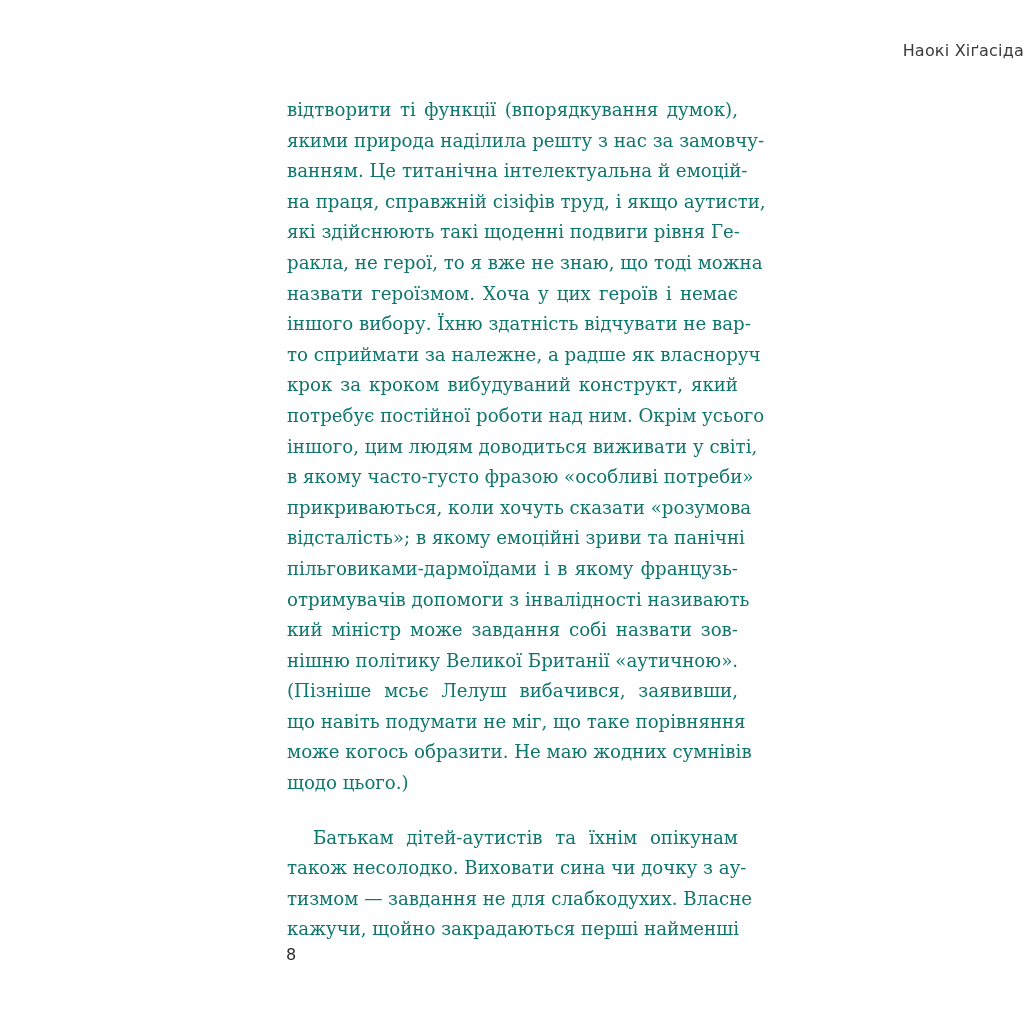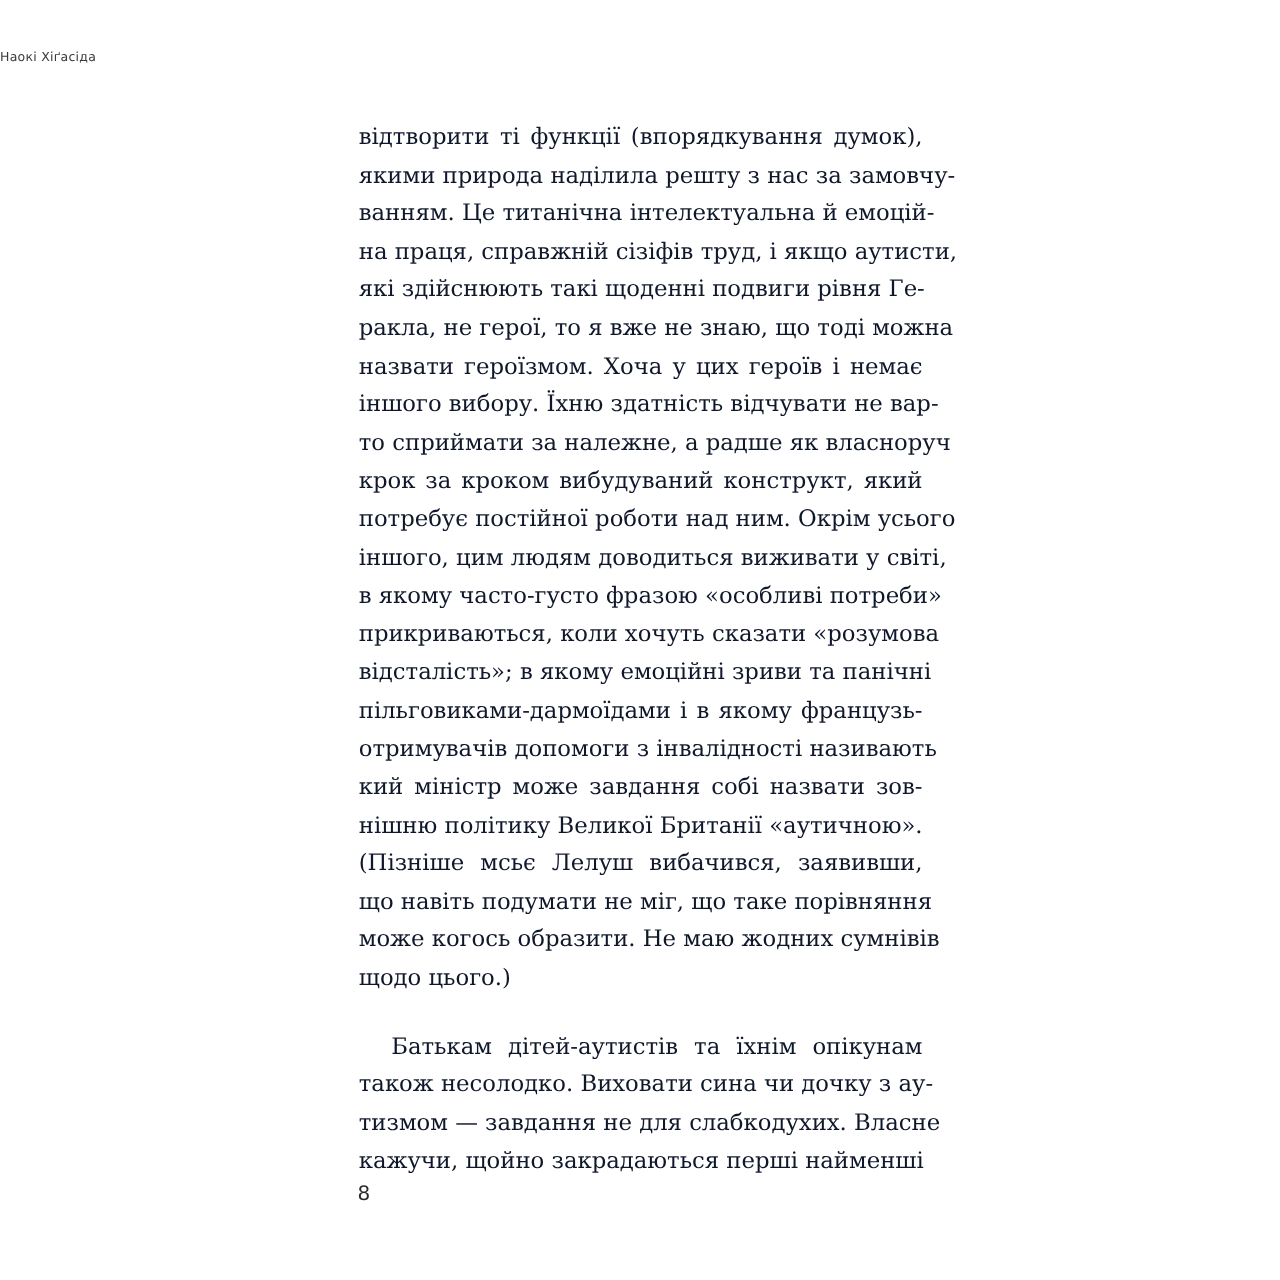--- a/index.html
+++ b/index.html
@@ -17,34 +17,34 @@
     position: absolute;
     left: 0; top: 0;
     width: 1024px; height: 1024px;
     background: #ffffff;
   }
   .running-header {
     position: absolute;
     top: 41px;
     left: 0;
     width: 1024px;
-    text-align: left;
+    text-align: right;
     font-family: "DejaVu Sans", sans-serif;
-    font-size: 10px;
+    font-size: 16px;
     color: #3a3a3a;
     letter-spacing: 0.2px;
   }
   .body-text {
     position: absolute;
     left: 287px;
     top: 95px;
     width: 451px;
     font-family: "DejaVu Serif", serif;
     font-size: 18.2px;
-    color: #0f172a;
+    color: #0f766e;
   }
   .line {
     height: 30.6px;
     line-height: 30.6px;
     white-space: nowrap;
     text-align: justify;
     text-align-last: justify;
   }
   .line.last {
     text-align-last: left;

